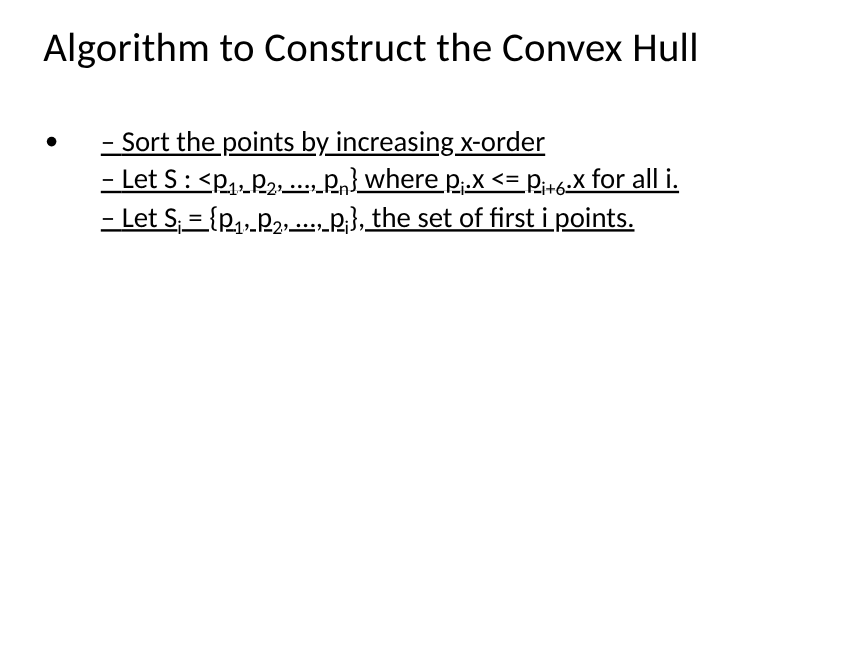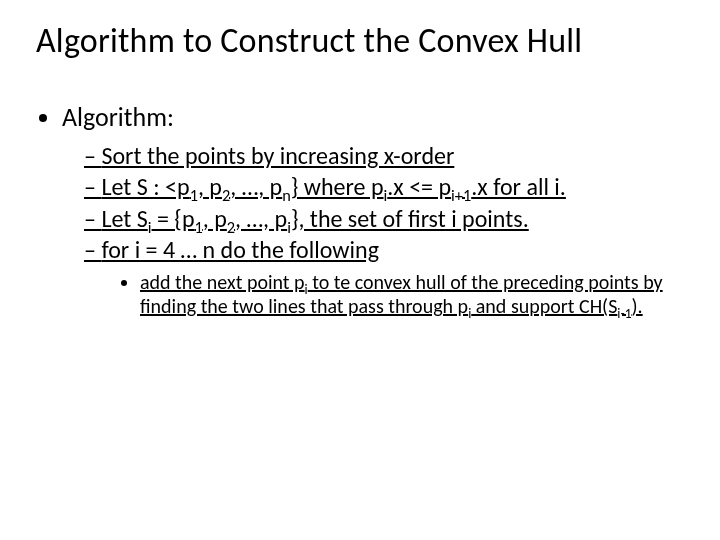--- a/index.html
+++ b/index.html
@@ -66,24 +66,20 @@
   }
 </style>
 </head>
 <body>
 
 <div class="slide">
   <h1 class="title">Algorithm to Construct the Convex Hull</h1>
 
   <ul class="lvl1">
     <li>
-      <span>Algorithm:</span>
       <ul class="lvl2" id="lvl2-list">
           <li>Sort the points by increasing x-order</li>
-          <li>Let S : &lt;p<span class="sub">1</span>, p<span class="sub">2</span>, …, p<span class="sub">n</span>} where p<span class="sub">i</span>.x &lt;= p<span class="sub">i+1</span>.x for all i.</li>
+          <li>Let S : &lt;p<span class="sub">1</span>, p<span class="sub">2</span>, …, p<span class="sub">n</span>} where p<span class="sub">i</span>.x &lt;= p<span class="sub">i+6</span>.x for all i.</li>
           <li>Let S<span class="sub">i</span> = {p<span class="sub">1</span>, p<span class="sub">2</span>, …, p<span class="sub">i</span>}, the set of first i points.</li>
-          <li>for i = 4 … n do the following<ul class="lvl3">
-              <li>add the next point p<span class="sub">i</span> to te convex hull of the preceding points by finding the two lines that pass through p<span class="sub">i</span> and support CH(S<span class="sub">i-1</span>).</li>
-            </ul></li>
         </ul>
     </li>
   </ul>
 </div>
 
 </body></html>

